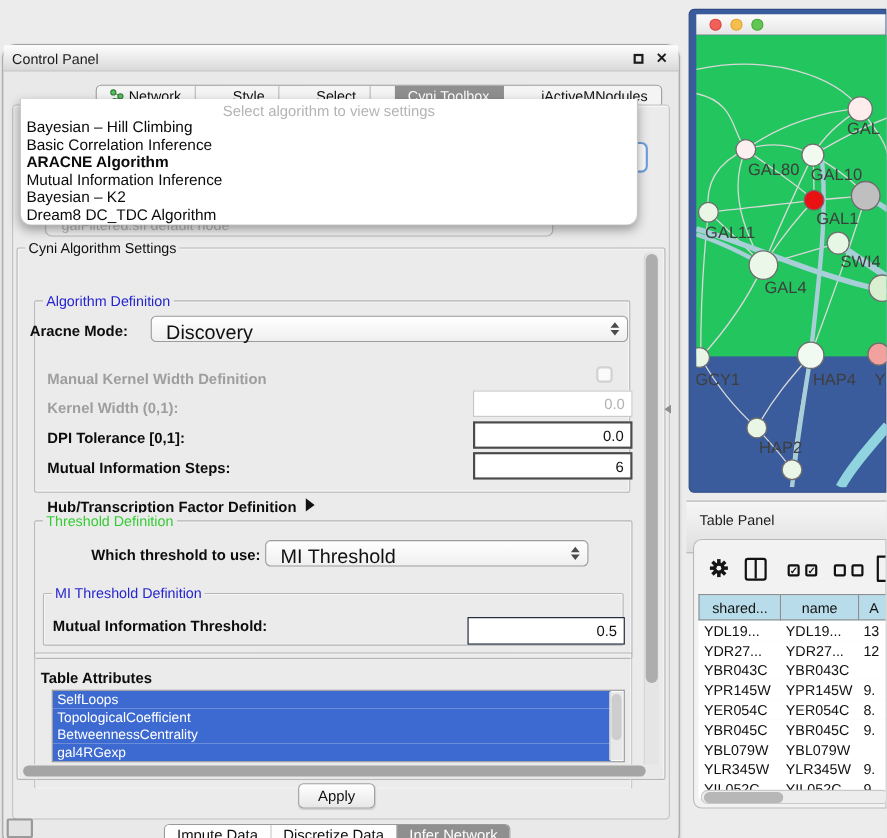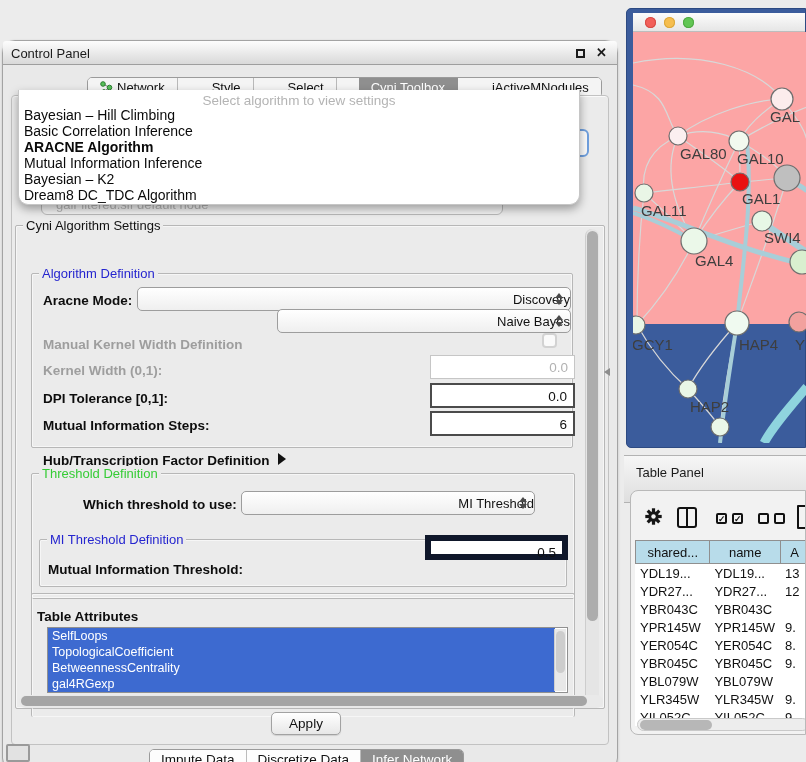--- a/index.html
+++ b/index.html
@@ -54,21 +54,21 @@
   .group { border:1px solid #b7b7b7; border-radius:2px;
     box-shadow:inset 0 0 0 1px rgba(255,255,255,.55); }
   .gtitle { font-size:13px; background:#ebebeb; padding:0 3px; white-space:nowrap; z-index:5; }
   .gtitle.blue { color:#2525cf; }
   .gtitle.green { color:#35cc35; }
 
   .lbl { font-size:13.5px; font-weight:bold; color:#0d0d0d; white-space:nowrap; }
   .lbl.dis { color:#9e9e9e; }
 
   .combo { background:linear-gradient(#ffffff,#efefef); border:1px solid #9d9d9d;
-    border-radius:5px; font-size:13px; padding:4px 0 0 13px; color:#111;text-align:right; }
+    border-radius:5px; font-size:18px; padding:4px 0 0 13px; color:#111; }
   .spin { position:absolute; right:7px; top:5px; width:8px; }
   .spin:before, .spin:after { content:""; position:absolute; left:0;
     border-left:4px solid transparent; border-right:4px solid transparent; }
   .spin:before { top:0; border-bottom:5px solid #4a4a4a; }
   .spin:after { top:7px; border-top:5px solid #4a4a4a; }
 
   .field { background:#fff; font-size:13.5px; text-align:right; padding:4px 6px 0 0; }
   .field.dark { border:2px solid #4b4b4b; }
   .field.dis { border:1px solid #c6c6c6; color:#b2b2b2; }
 
@@ -108,21 +108,21 @@
     border:2px solid #9a9a9a; border-radius:2px; }
   .splitter-arrow { left:604px; top:368px; width:0; height:0;
     border-top:4px solid transparent; border-bottom:4px solid transparent; border-right:6px solid #8d8d8d; }
 
   
   .net-window { left:626px; top:8px; width:180px; height:440px;
     background:#3b5c9c; border:1px solid #2d4a82; border-radius:5px 0 0 5px; }
   .net-titlebar { left:6px; top:4px; right:0; height:19px;
     background:linear-gradient(#fcfcfc,#e6e6e6); border-bottom:1px solid #bdbdbd; }
   .light { position:absolute; top:4px; width:11px; height:11px; border-radius:50%; }
-  .net-canvas { left:6px; top:23px; width:174px; height:292px; background:#fca5a5; }
+  .net-canvas { left:6px; top:23px; width:174px; height:292px; background:#22c55e; }
   .net-canvas svg { display:block; }
   .net-label { font-size:15px; fill:#3e3e3e; }
 
   
   .tp-titlebar { left:624px; top:455px; width:182px; height:48px;
     background:linear-gradient(#f6f6f6,#dfdfdf);
     border-top:1px solid #b2b2b2; border-bottom:1px solid #b2b2b2; }
   .tp-title { left:12px; top:9px; font-size:13px; color:#1b1b1b; }
   .tp-body { left:630px; top:490px; width:176px; height:245px;
     background:#f2f2f2; border:1px solid #b9b9b9; border-radius:8px 0 0 8px; overflow:hidden; }
@@ -201,30 +201,26 @@
   <div class="abs group" style="left:12px; top:184px; width:590px; height:484px;"></div>
   <span class="abs gtitle" style="left:20px; top:177px;">Cyni Algorithm Settings</span>
 
   <div class="abs vscroll" style="left:582px; top:188px; height:478px;">
     <div class="vthumb" style="top:2px; height:390px;"></div>
   </div>
 
   <div class="abs group" style="left:28px; top:232px; width:542px; height:175px;"></div>
   <span class="abs gtitle blue" style="left:36px; top:225px;">Algorithm Definition</span>
 
-  <span class="abs lbl" style="left:40px; top:252px;">Aracne Mode:</span>
+  <span class="abs lbl" style="left:24px; top:252px;">Aracne Mode:</span>
   <div class="abs combo" style="left:134px; top:246px; width:434px; height:24px;">
     <span>Discovery</span>
     <span class="spin"></span>
   </div>
 
-  <div class="abs combo" style="left:274px; top:268px; width:294px; height:24px;">
-    <span>Naive Bayes</span>
-    <span class="spin"></span>
-  </div>
 
   <span class="abs lbl dis" style="left:40px; top:296px;">Manual Kernel Width Definition</span>
   <div class="abs checkbox" style="left:539px; top:292px;"></div>
 
   <span class="abs lbl dis" style="left:40px; top:322px;">Kernel Width (0,1):</span>
   <div class="abs field dis" style="left:427px; top:314px; width:145px; height:24px;">0.0</div>
 
   <span class="abs lbl" style="left:40px; top:350px;">DPI Tolerance [0,1]:</span>
   <div class="abs field dark" style="left:427px; top:342px; width:145px; height:25px;">0.0</div>
 
@@ -241,21 +237,21 @@
   <span class="abs lbl" style="left:80px; top:456px;">Which threshold to use:</span>
   <div class="abs combo" style="left:238px; top:450px; width:294px; height:24px;">
     <span>MI Threshold</span>
     <span class="spin"></span>
   </div>
 
   <div class="abs group" style="left:36px; top:498px; width:528px; height:48px;"></div>
   <span class="abs gtitle blue" style="left:44px; top:491px;">MI Threshold Definition</span>
 
   <span class="abs lbl" style="left:45px; top:521px;">Mutual Information Threshold:</span>
-  <div class="abs field" style="left:422px; top:494px; width:143px; height:25px; border:6px solid #0f172a;">0.5</div>
+  <div class="abs field" style="left:422px; top:520px; width:143px; height:25px; border:1px solid #0f172a;">0.5</div>
 
   <div class="abs group" style="left:28px; top:552px; width:544px; height:124px; border-bottom:none;"></div>
 
   <span class="abs lbl" style="left:34px; top:568px;">Table Attributes</span>
 
   <div class="abs attr-list" style="left:44px; top:586px; width:521px; height:66px;">
     <div id="attr-items">
         <div class="attr-row">SelfLoops</div>
         <div class="attr-row">TopologicalCoefficient</div>
         <div class="attr-row">BetweennessCentrality</div>

